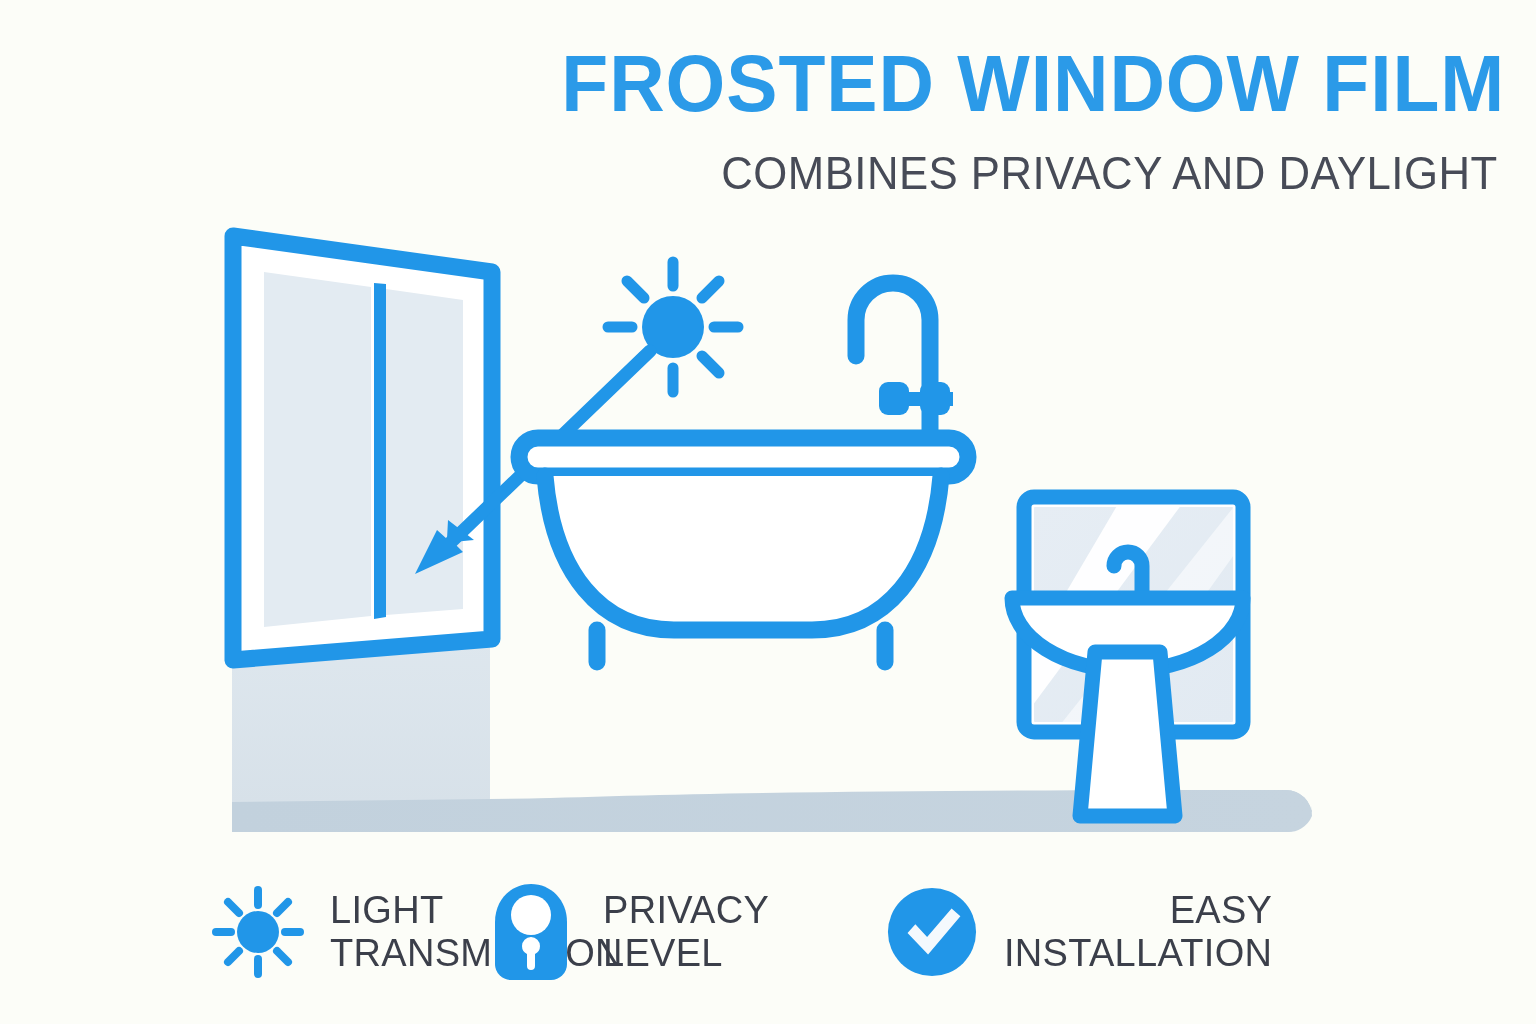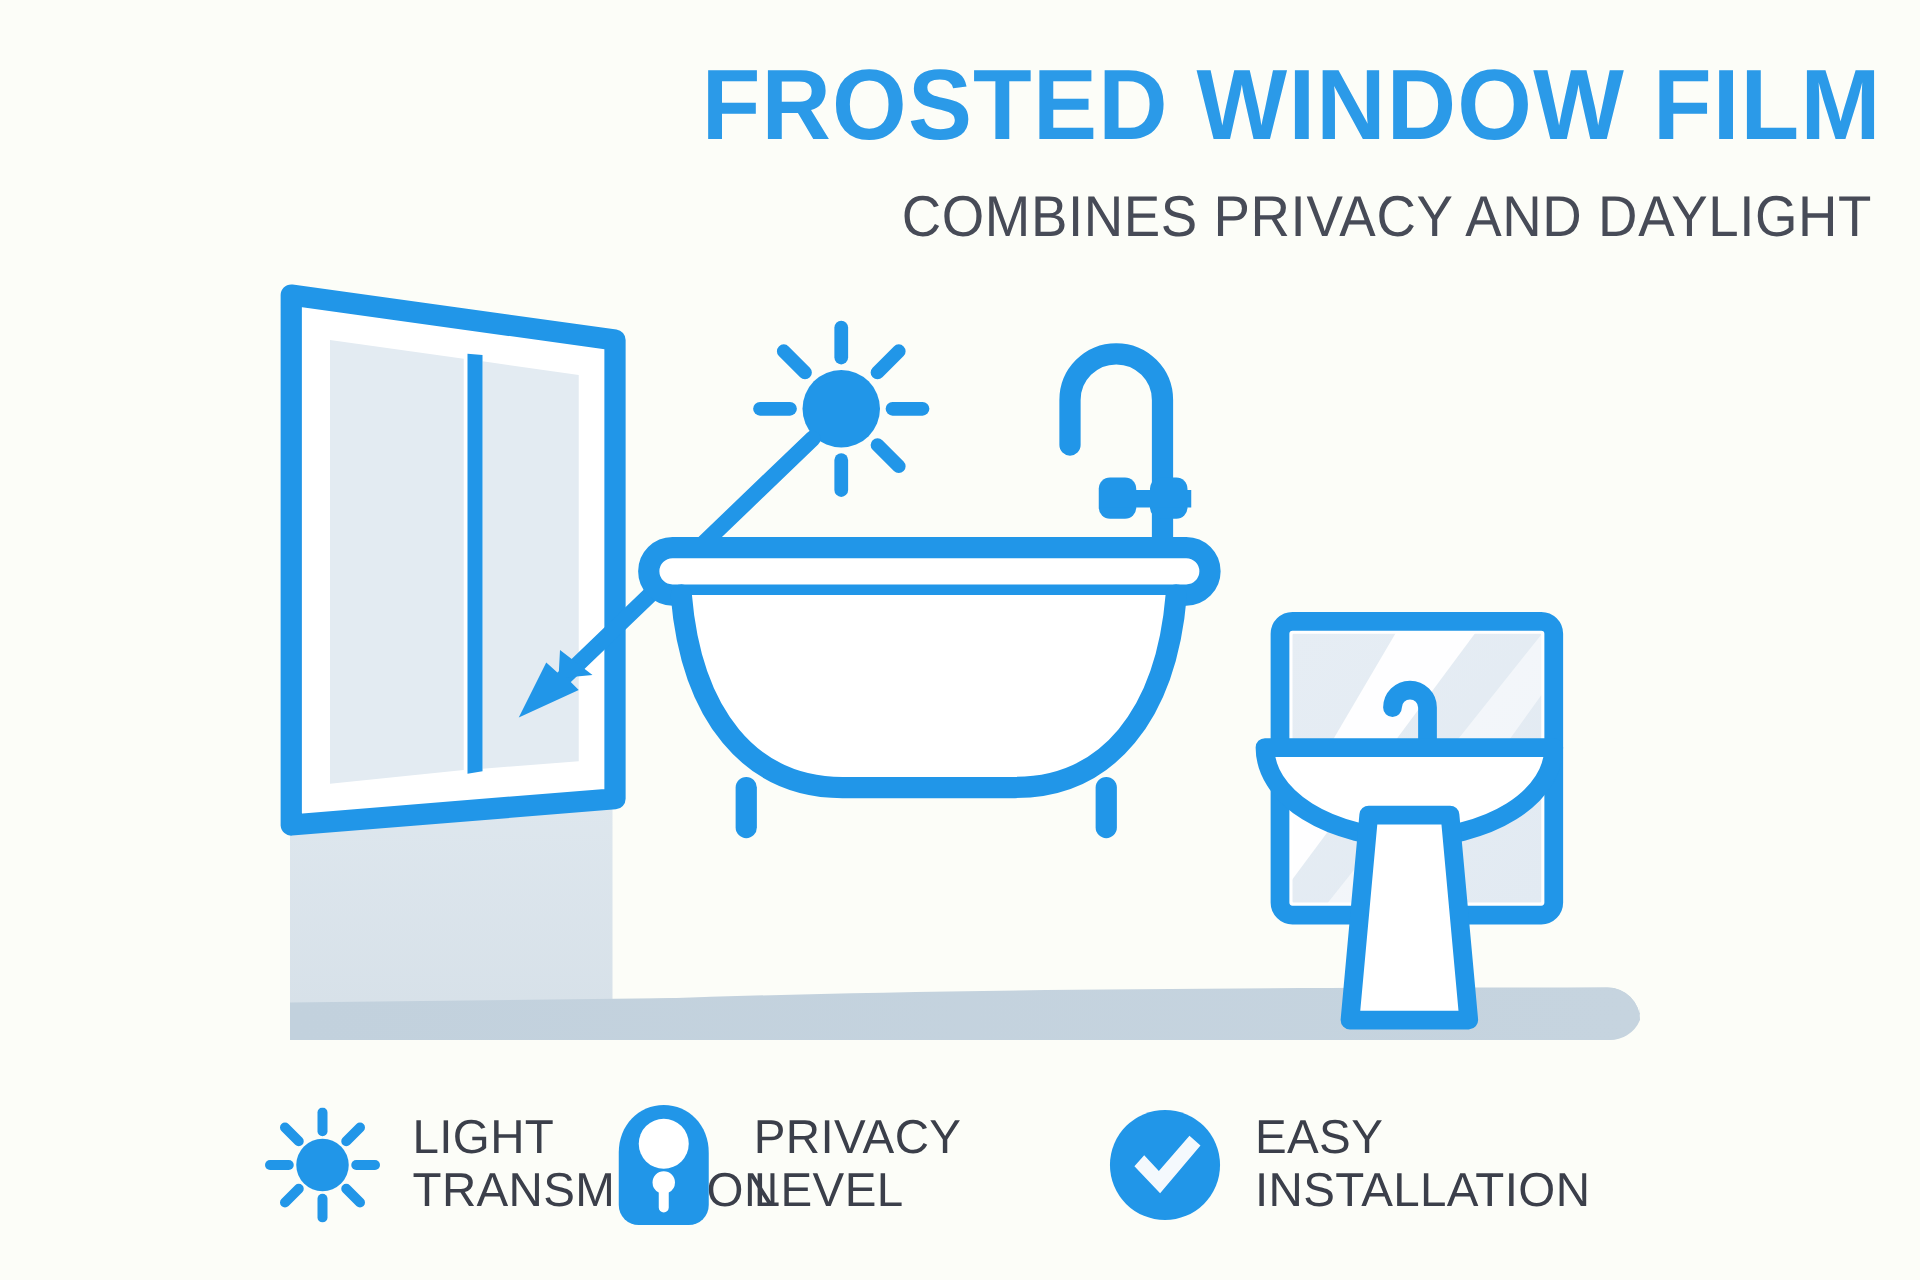--- a/index.html
+++ b/index.html
@@ -66,21 +66,21 @@
     align-items: center;
     gap: 15px;
   }
   .feature {
     display: flex;
     align-items: center;
     gap: 26px;
   }
   .feature.f1 { width: 470px; padding-left: 212px; box-sizing: border-box; }
   .feature.f2 { width: 350px; padding-left: 0px; box-sizing: border-box; }
-  .feature.f3 { width: 460px; padding-left: 36px; box-sizing: border-box; }
+  .feature.f3 { width: 460px; padding-left: 36px; box-sizing: border-box; text-align: right; }
 
   .feature-icon {
     width: 92px;
     height: 100px;
     flex: 0 0 92px;
     display: flex;
     align-items: center;
     justify-content: center;
   }
   .feature-label {

